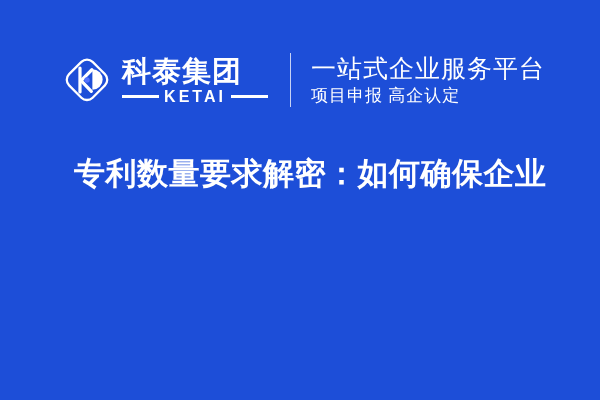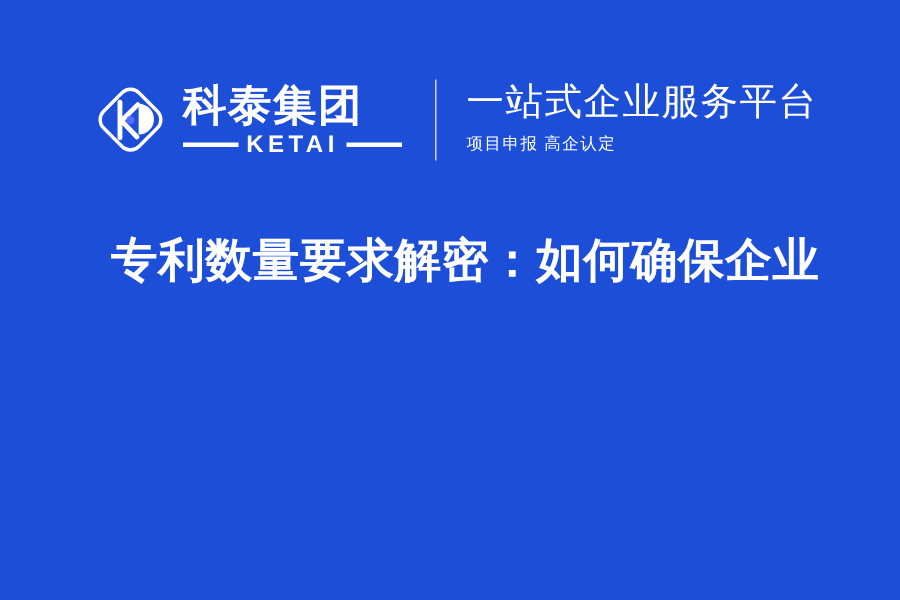--- a/index.html
+++ b/index.html
@@ -96,21 +96,21 @@
   #tagline-main {
     font-size: 25px;
     line-height: 28px;
     color: #ffffff;
     letter-spacing: 1px;
     white-space: nowrap;
     font-weight: 400;
   }
   #tagline-sub {
     font-family: "Liberation Serif", "DejaVu Serif", serif;
-    font-size: 11px;
+    font-size: 17px;
     line-height: 22px;
     color: #ffffff;
     letter-spacing: 1px;
     white-space: nowrap;
     margin-top: 3px;
   }
 
   
   #headline {
     position: absolute;

